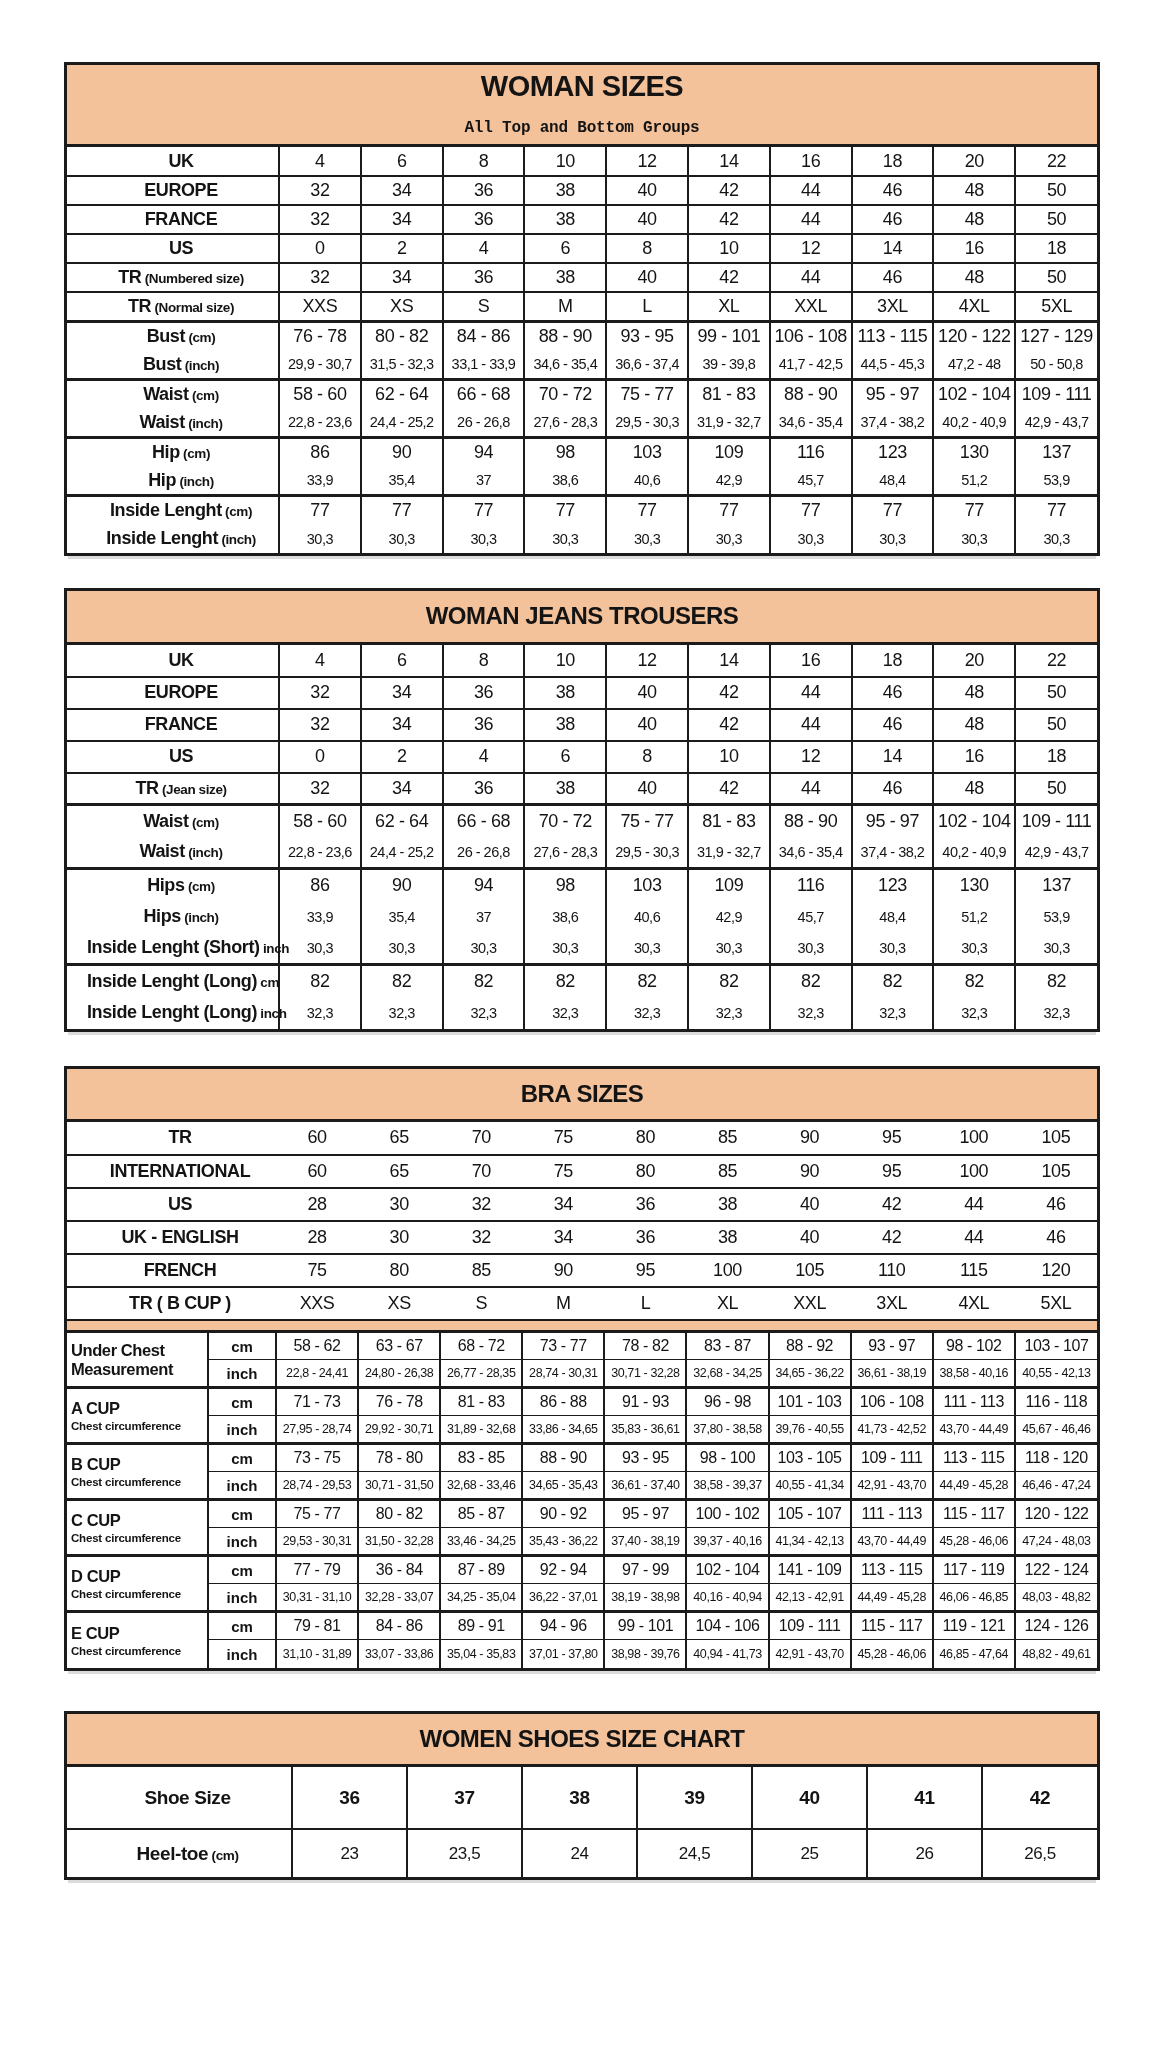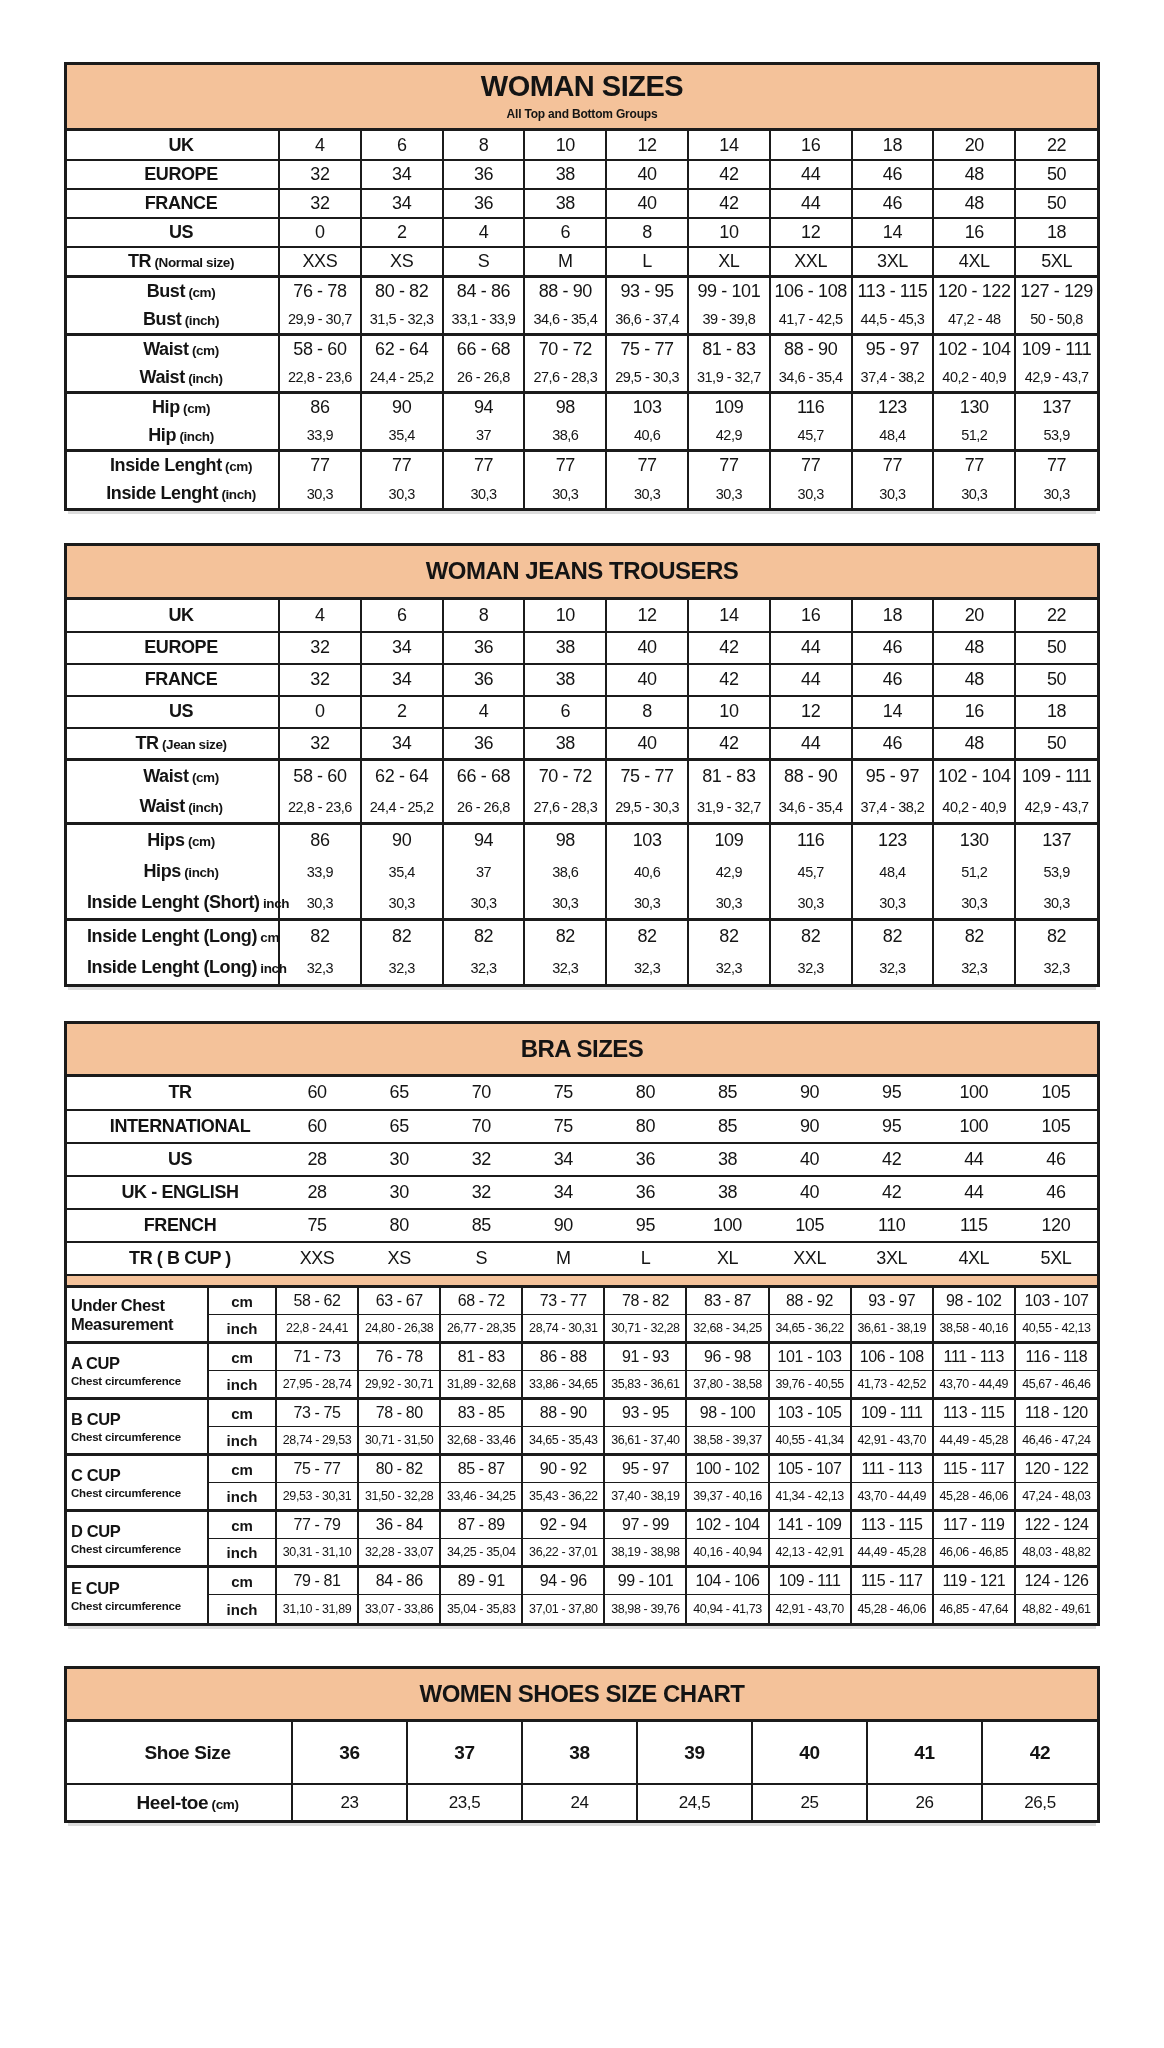--- a/index.html
+++ b/index.html
@@ -24,21 +24,21 @@
   .band{
     background:var(--accent);
     border-bottom:3px solid var(--bd);
     text-align:center;
     padding:6px 4px 7px 4px;
   }
   .band .title{
     font-size:29px;font-weight:800;letter-spacing:-0.5px;line-height:1.05;
   }
   .band.single .title{font-size:24px;padding:6px 0;}
-  .band .subtitle{font-size:12px;font-weight:700;margin-top:6px;letter-spacing:-0.2px;}
+  .band .subtitle{font-size:16px;font-weight:700;margin-top:18px;letter-spacing:-0.2px;font-family:Liberation Mono, monospace;}
   table{width:100%;border-collapse:collapse;table-layout:fixed;}
   col.c-lbl{width:212px;}
   col.c-lbl-b{width:141px;}
   col.c-unit{width:68px;}
   col.c-lbl-s{width:225px;}
   td{
     text-align:center;vertical-align:middle;padding:0 3px;
     border-top:2px solid var(--bd);
   }
   tbody tr:first-child td{border-top:0 !important;}
@@ -63,21 +63,21 @@
   .t-bra tr.plain td{height:33px;font-size:18px;}
   .t-bra tr.mrow td{height:28px;}
   .t-bra tr.mrow .val{font-size:16px;}
   .t-bra tr.mrow.sz-sm .val{font-size:12.5px;letter-spacing:-0.4px;}
   .t-bra tr.band-row td{height:12px;background:var(--accent);border-top:2px solid var(--bd);border-bottom:2px solid var(--bd);padding:0;}
   .mlbl{text-align:left;padding-left:4px;vertical-align:middle;}
   .mname{font-size:16.5px;font-weight:700;letter-spacing:-0.4px;line-height:1.15;white-space:normal;}
   .msub{font-size:11.5px;font-weight:600;margin-top:2px;letter-spacing:-0.2px;}
   .unit{font-weight:700;font-size:15px;}
   .t-shoes tr:nth-child(1) td{height:62px;}
-  .t-shoes tr:nth-child(2) td{height:36px;}
+  .t-shoes tr:nth-child(2) td{height:48px;}
   .t-shoes tr:nth-child(1) .val{font-size:19px;font-weight:700;}
   .t-shoes tr:nth-child(2) .val{font-size:17px;}
   .t-shoes .lbl{font-size:19px;margin-top:20px;}
 </style>
 </head>
 <body>
 
 <div class="page">
 
   <section class="sheet gap1">
@@ -135,20 +135,33 @@
             <td class="val">0</td>
             <td class="val">2</td>
             <td class="val">4</td>
             <td class="val">6</td>
             <td class="val">8</td>
             <td class="val">10</td>
             <td class="val">12</td>
             <td class="val">14</td>
             <td class="val">16</td>
             <td class="val">18</td>
+          </tr>
+          <tr class="gs">
+            <td class="lbl"><span class="lbl-main">TR</span><span class="lbl-sm">&nbsp;(Numbered size)</span></td>
+            <td class="val">32</td>
+            <td class="val">34</td>
+            <td class="val">36</td>
+            <td class="val">38</td>
+            <td class="val">40</td>
+            <td class="val">42</td>
+            <td class="val">44</td>
+            <td class="val">46</td>
+            <td class="val">48</td>
+            <td class="val">50</td>
           </tr>
           <tr class="gs">
             <td class="lbl"><span class="lbl-main">TR</span><span class="lbl-sm">&nbsp;(Normal size)</span></td>
             <td class="val">XXS</td>
             <td class="val">XS</td>
             <td class="val">S</td>
             <td class="val">M</td>
             <td class="val">L</td>
             <td class="val">XL</td>
             <td class="val">XXL</td>

